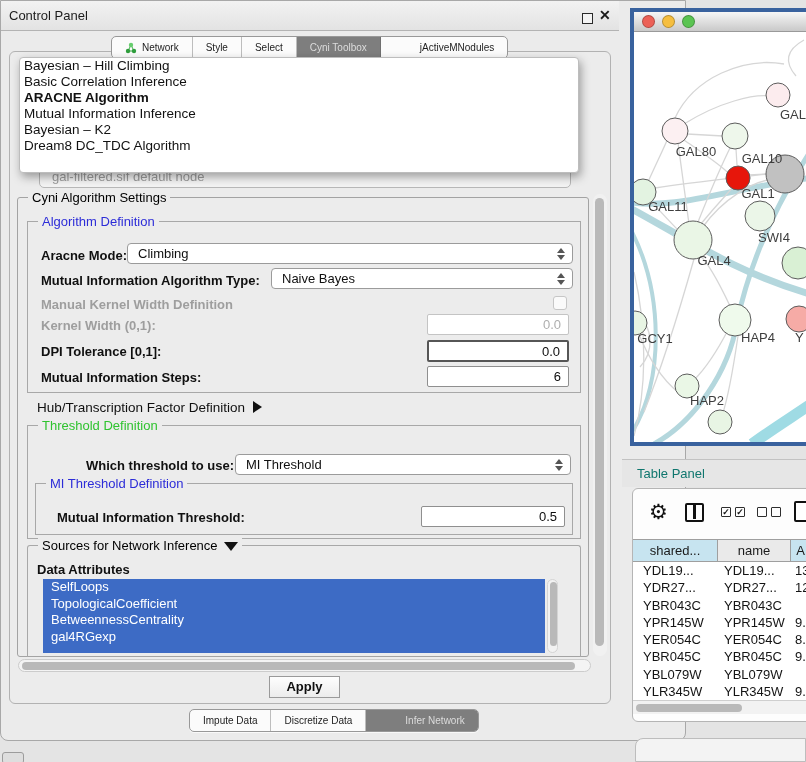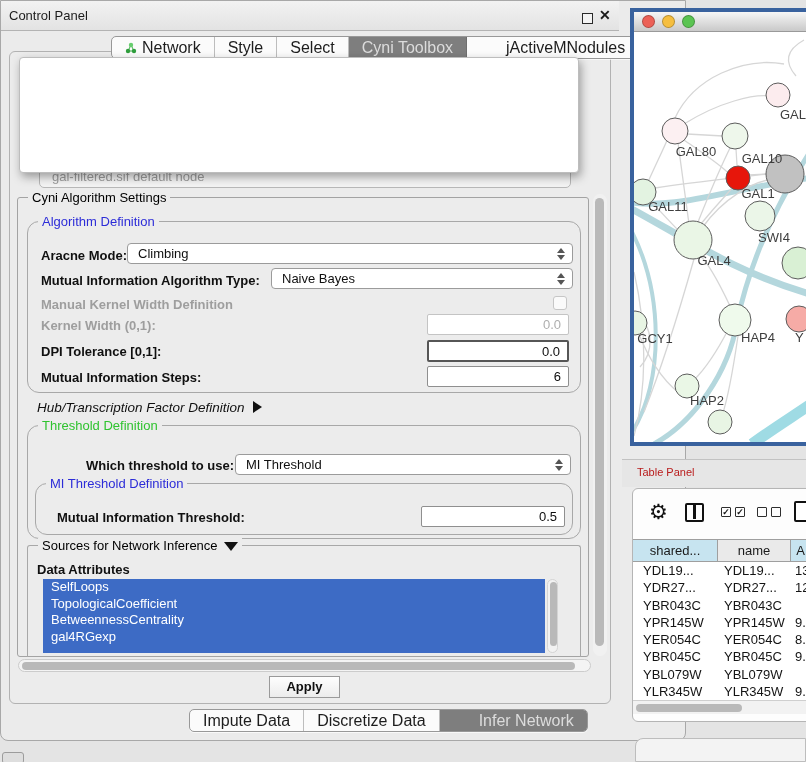--- a/index.html
+++ b/index.html
@@ -16,21 +16,21 @@
   .cp-title { left:8px; top:7px; font-size:13px; color:#1c1c1c; }
   .float-btn { left:581px; top:12px; width:11px; height:11px; border:1.5px solid #2a2a2a; background:#f4f4f4; }
   .close-btn { left:598px; top:6px; font-size:14px; font-weight:bold; color:#1a1a1a; }
 
   .inner-panel { left:8px; top:50px; width:602px; height:653px; background:#ececec;
         border:1px solid #b2b2b2; border-radius:6px; }
 
   
   .seg-tabs { display:flex; height:23px; border:1px solid #989898; border-radius:5px;
         background:#fbfbfb; overflow:hidden; box-shadow:0 1px 0 rgba(255,255,255,.7); }
-  .seg { display:flex; align-items:center; gap:5px; padding:0 13px; font-size:16px; color:#1d1d1d;
+  .seg { display:flex; align-items:center; gap:5px; padding:0 13px; font-size:10px; color:#1d1d1d;
         border-right:1px solid #bdbdbd; white-space:nowrap; cursor:default; }
   .seg:last-child { border-right:none;padding-left:39px; }
   .seg.selected { background:#7e7e7e; color:#dcdcdc; border-right-color:#6f6f6f; }
   .tabs-top { left:110px; top:35px; }
   .tabs-bottom { left:147px; top:708px;margin-left:41px; }
 
   
   .dd { left:18px; top:56px; width:560px; height:116px; background:#ffffff;
         border:1px solid #bdbdbd; border-radius:4px; box-shadow:2px 4px 10px rgba(0,0,0,.35);
         z-index:30; overflow:hidden; }
@@ -43,21 +43,21 @@
         border:1px solid #b7b7b7; border-radius:5px; z-index:5; font-size:13px; color:#9c9c9c;
         line-height:20px; padding-left:12px; }
 
   
   .settings-group { left:16px; top:196px; width:572px; height:460px;
         border:1px solid #a3a3a3; border-radius:3px; }
   .legend { position:absolute; top:-8px; left:10px; background:#ececec; padding:0 4px;
         font-size:13px; white-space:nowrap; }
   .legend.blue { color:#2c2cd8; }
   .legend.green { color:#2fc32f; }
-  .groupbox { position:absolute; border:1px solid #a8a8a8; border-radius:12px; }
+  .groupbox { position:absolute; border:1px solid #a8a8a8; border-radius:0; }
 
   .lbl { position:absolute; font-size:13px; color:#101010; white-space:nowrap; }
   .lbl.b { font-weight:bold; }
   .lbl.dis { color:#9e9e9e; font-weight:bold; }
 
   .combo { position:absolute; background:#fff; border:1px solid #9b9b9b; border-radius:4px;
         font-size:13px; color:#101010; line-height:19px; padding-left:10px; }
   .step { position:absolute; right:7px; top:50%; transform:translateY(-50%); width:8px; height:12px; }
   .step:before, .step:after { content:""; position:absolute; left:0; border-left:4px solid transparent;
         border-right:4px solid transparent; }
@@ -101,21 +101,21 @@
         border:1px solid rgba(0,0,0,.25); }
   .net-canvas { position:absolute; left:0; top:20px; width:174px; height:410px; }
   .edge-thin { stroke:#d6d6d6; stroke-width:1.3; fill:none; }
   .edge-teal { stroke:#b4d7dd; fill:none; }
   .edge-aqua { stroke:#9fdbe4; fill:none; }
   .node-label { font-size:13px; fill:#3e3e3e; }
 
   
   .tp-header-strip { left:622px; top:459px; width:184px; height:28px; background:#e6e6e6;
         border-top:1px solid #c2c2c2; }
-  .tp-title { left:637px; top:466px; font-size:11px; color:#b91c1c; }
+  .tp-title { left:637px; top:466px; font-size:13px; color:#0f766e; }
   .tp { left:632px; top:488px; width:180px; height:234px; background:#fdfdfd;
         border:1px solid #b5b5b5; border-radius:6px 0 0 6px; overflow:hidden; }
   .tp-toolbar { position:absolute; left:0; top:8px; width:100%; height:38px; }
   .gear { position:absolute; left:16px; top:3px; font-size:21px; color:#111; }
   .col-icon { position:absolute; left:52px; top:6px; width:19px; height:19px; border:2.5px solid #111; border-radius:2px; }
   .col-icon:after { content:""; position:absolute; left:6px; top:0; width:2.5px; height:14px; background:#111; }
   .cb { position:absolute; top:10px; width:10px; height:10px; border:1.5px solid #2e2e2e; border-radius:1px;
         font-size:9px; line-height:9px; text-align:center; color:#111; font-weight:bold; }
   .doc-icon { position:absolute; left:161px; top:4px; width:16px; height:21px; border:2.5px solid #111; border-radius:2px; background:#fff; }
   .tp-headrow { position:absolute; left:0; top:50px; width:100%; height:23px; display:flex;
@@ -166,20 +166,28 @@
           <span>Cyni Toolbox</span>
         </div>
         <div class="seg">
           <span>jActiveMNodules</span>
         </div>
       </div>
 
     <div class="abs bg-combo">gal-filtered.sif default node</div>
 
     <div class="abs dd">
+      <div id="dd-items">
+          <div class="dd-item">Bayesian – Hill Climbing</div>
+          <div class="dd-item">Basic Correlation Inference</div>
+          <div class="dd-item bold">ARACNE Algorithm</div>
+          <div class="dd-item">Mutual Information Inference</div>
+          <div class="dd-item">Bayesian – K2</div>
+          <div class="dd-item">Dream8 DC_TDC Algorithm</div>
+        </div>
     </div>
 
     <div class="abs settings-group">
       <span class="legend">Cyni Algorithm Settings</span>
     </div>
 
     <div class="groupbox" style="left:26px; top:220px; width:554px; height:172px;">
       <span class="legend blue">Algorithm Definition</span>
     </div>
     <div class="lbl b abs" style="left:40px; top:247px;">Aracne Mode:</div>
@@ -194,21 +202,21 @@
     </div>
     <div class="lbl dis abs" style="left:40px; top:296px;">Manual Kernel Width Definition</div>
     <div class="checkbox" style="left:552px; top:295px;"></div>
     <div class="lbl dis abs" style="left:40px; top:317px;">Kernel Width (0,1):</div>
     <div class="field dis" style="left:426px; top:313px; width:142px; height:21px;">0.0</div>
     <div class="lbl b abs" style="left:40px; top:343px;">DPI Tolerance [0,1]:</div>
     <div class="field strong" style="left:426px; top:339px; width:142px; height:22px;">0.0</div>
     <div class="lbl b abs" style="left:40px; top:369px;">Mutual Information Steps:</div>
     <div class="field" style="left:426px; top:365px; width:142px; height:21px;">6</div>
 
-    <div class="lbl abs" style="left:36px; top:399px; font-size:13.5px;font-style:italic;">
+    <div class="lbl abs" style="left:36px; top:399px; font-size:13.5px;">
       <span>Hub/Transcription Factor Definition</span><span class="tri-right"></span>
     </div>
 
     <div class="groupbox" style="left:26px; top:424px; width:554px; height:114px;">
       <span class="legend green">Threshold Definition</span>
     </div>
     <div class="lbl b abs" style="left:85px; top:457px;">Which threshold to use:</div>
     <div class="combo" style="left:234px; top:453px; width:336px; height:21px;">
       <span>MI Threshold</span>
       <span class="step"></span>

